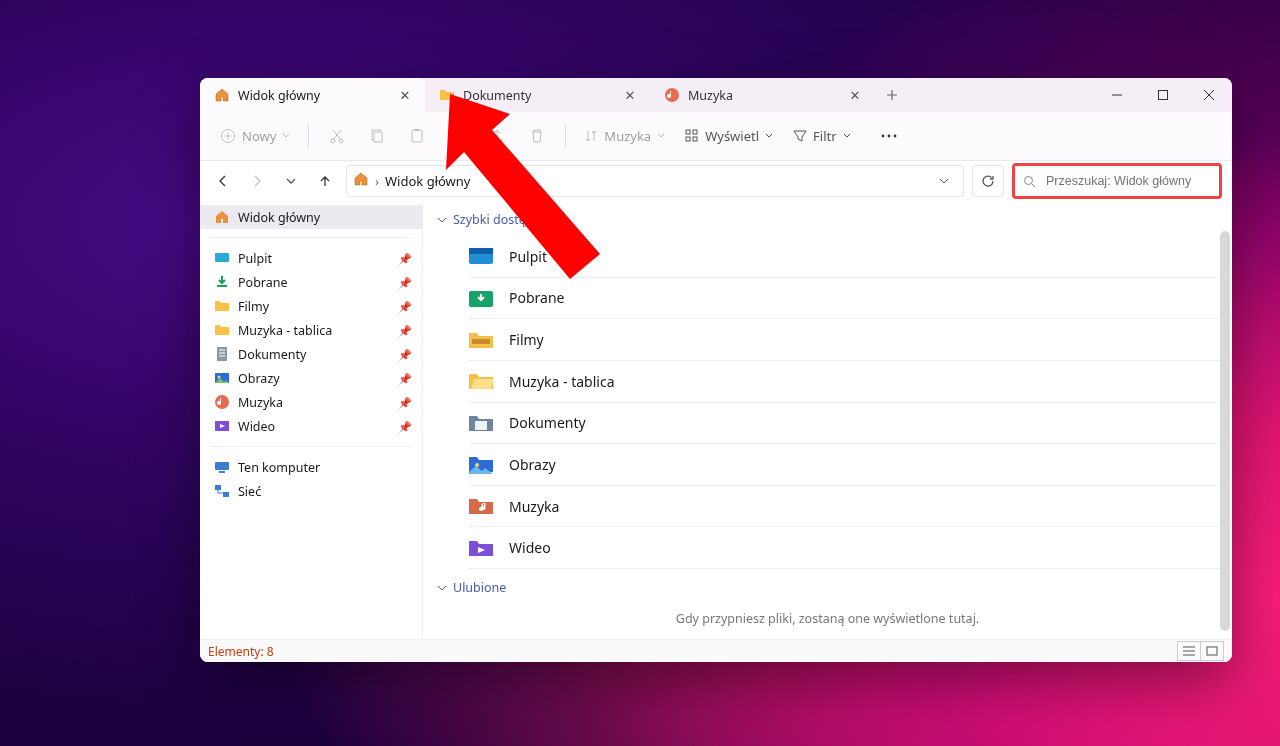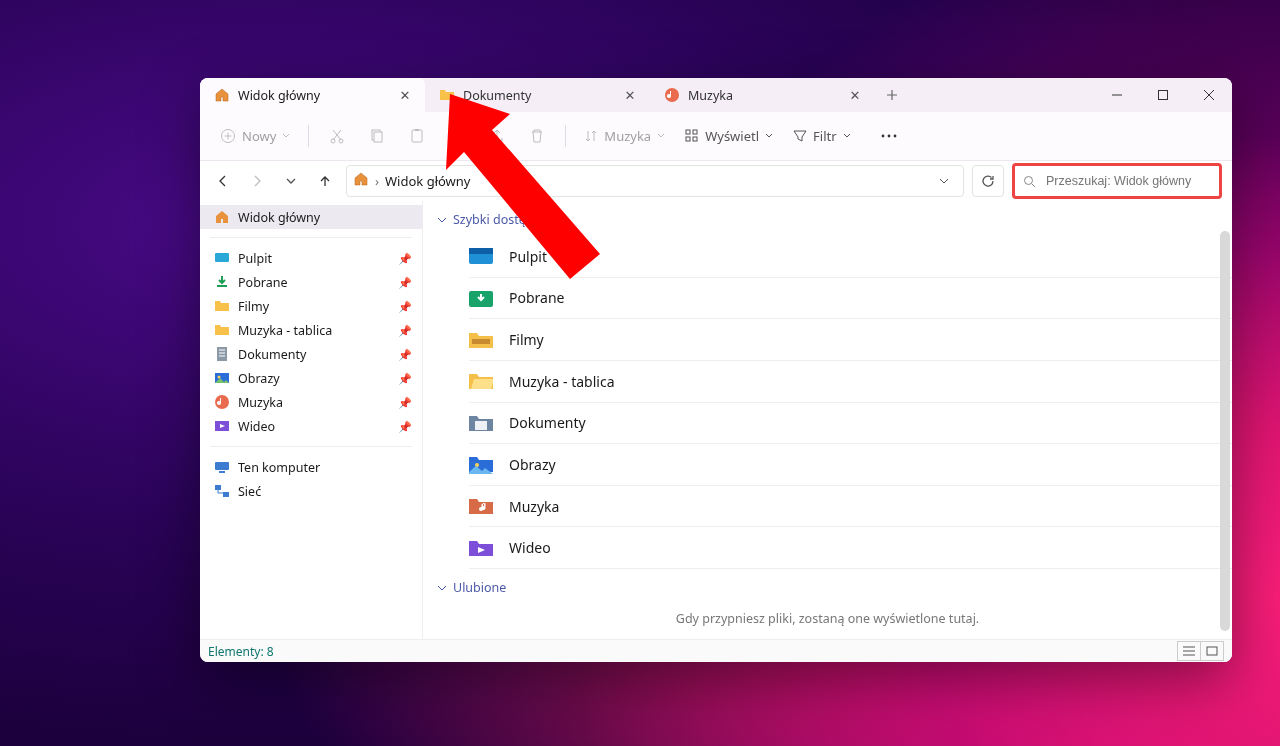--- a/index.html
+++ b/index.html
@@ -46,21 +46,21 @@
   .side hr{border:none;border-top:1px solid #eee;margin:8px 10px;}
   .main{flex:1;display:flex;flex-direction:column;overflow:auto;position:relative;}
   .section-header{display:flex;align-items:center;gap:6px;padding:10px 0 8px 14px;color:#4b5aa8;font-size:12.5px;}
   .section-header .chev{transform:rotate(0);}
   .qarow{display:flex;align-items:center;height:42px;margin-left:46px;border-bottom:1px solid #eee;gap:16px;}
   .qarow:last-of-type{border-bottom:none;}
   .qarow .qico{width:24px;height:20px;display:flex;align-items:center;justify-content:center;}
   .qarow .qlabel{font-size:14px;}
   .favhint{color:#777;font-size:12.5px;text-align:center;padding:6px 0 12px;}
   
-  .status{height:22px;border-top:1px solid #eee;display:flex;align-items:center;padding:0 8px;font-size:12px;color:#0f766e;background:#fafafa;}
+  .status{height:22px;border-top:1px solid #eee;display:flex;align-items:center;padding:0 8px;font-size:12px;color:#c2410c;background:#fafafa;}
   .status .sp{flex:1;}
   .status .vbtn{width:22px;height:18px;display:flex;align-items:center;justify-content:center;color:#555;border:1px solid #ccc;margin-left:-1px;}
   
   .arrow{position:absolute;pointer-events:none;}
   
   .ico16{width:16px;height:16px;}
   .folder-yellow{fill:#f8c24a;}
   .scrollbar-fake{position:absolute;right:2px;top:30px;width:10px;height:400px;background:#d9d9d9;border-radius:5px;}
   .srow .sic{width:16px;height:16px;display:flex;align-items:center;justify-content:center;}
 </style>

